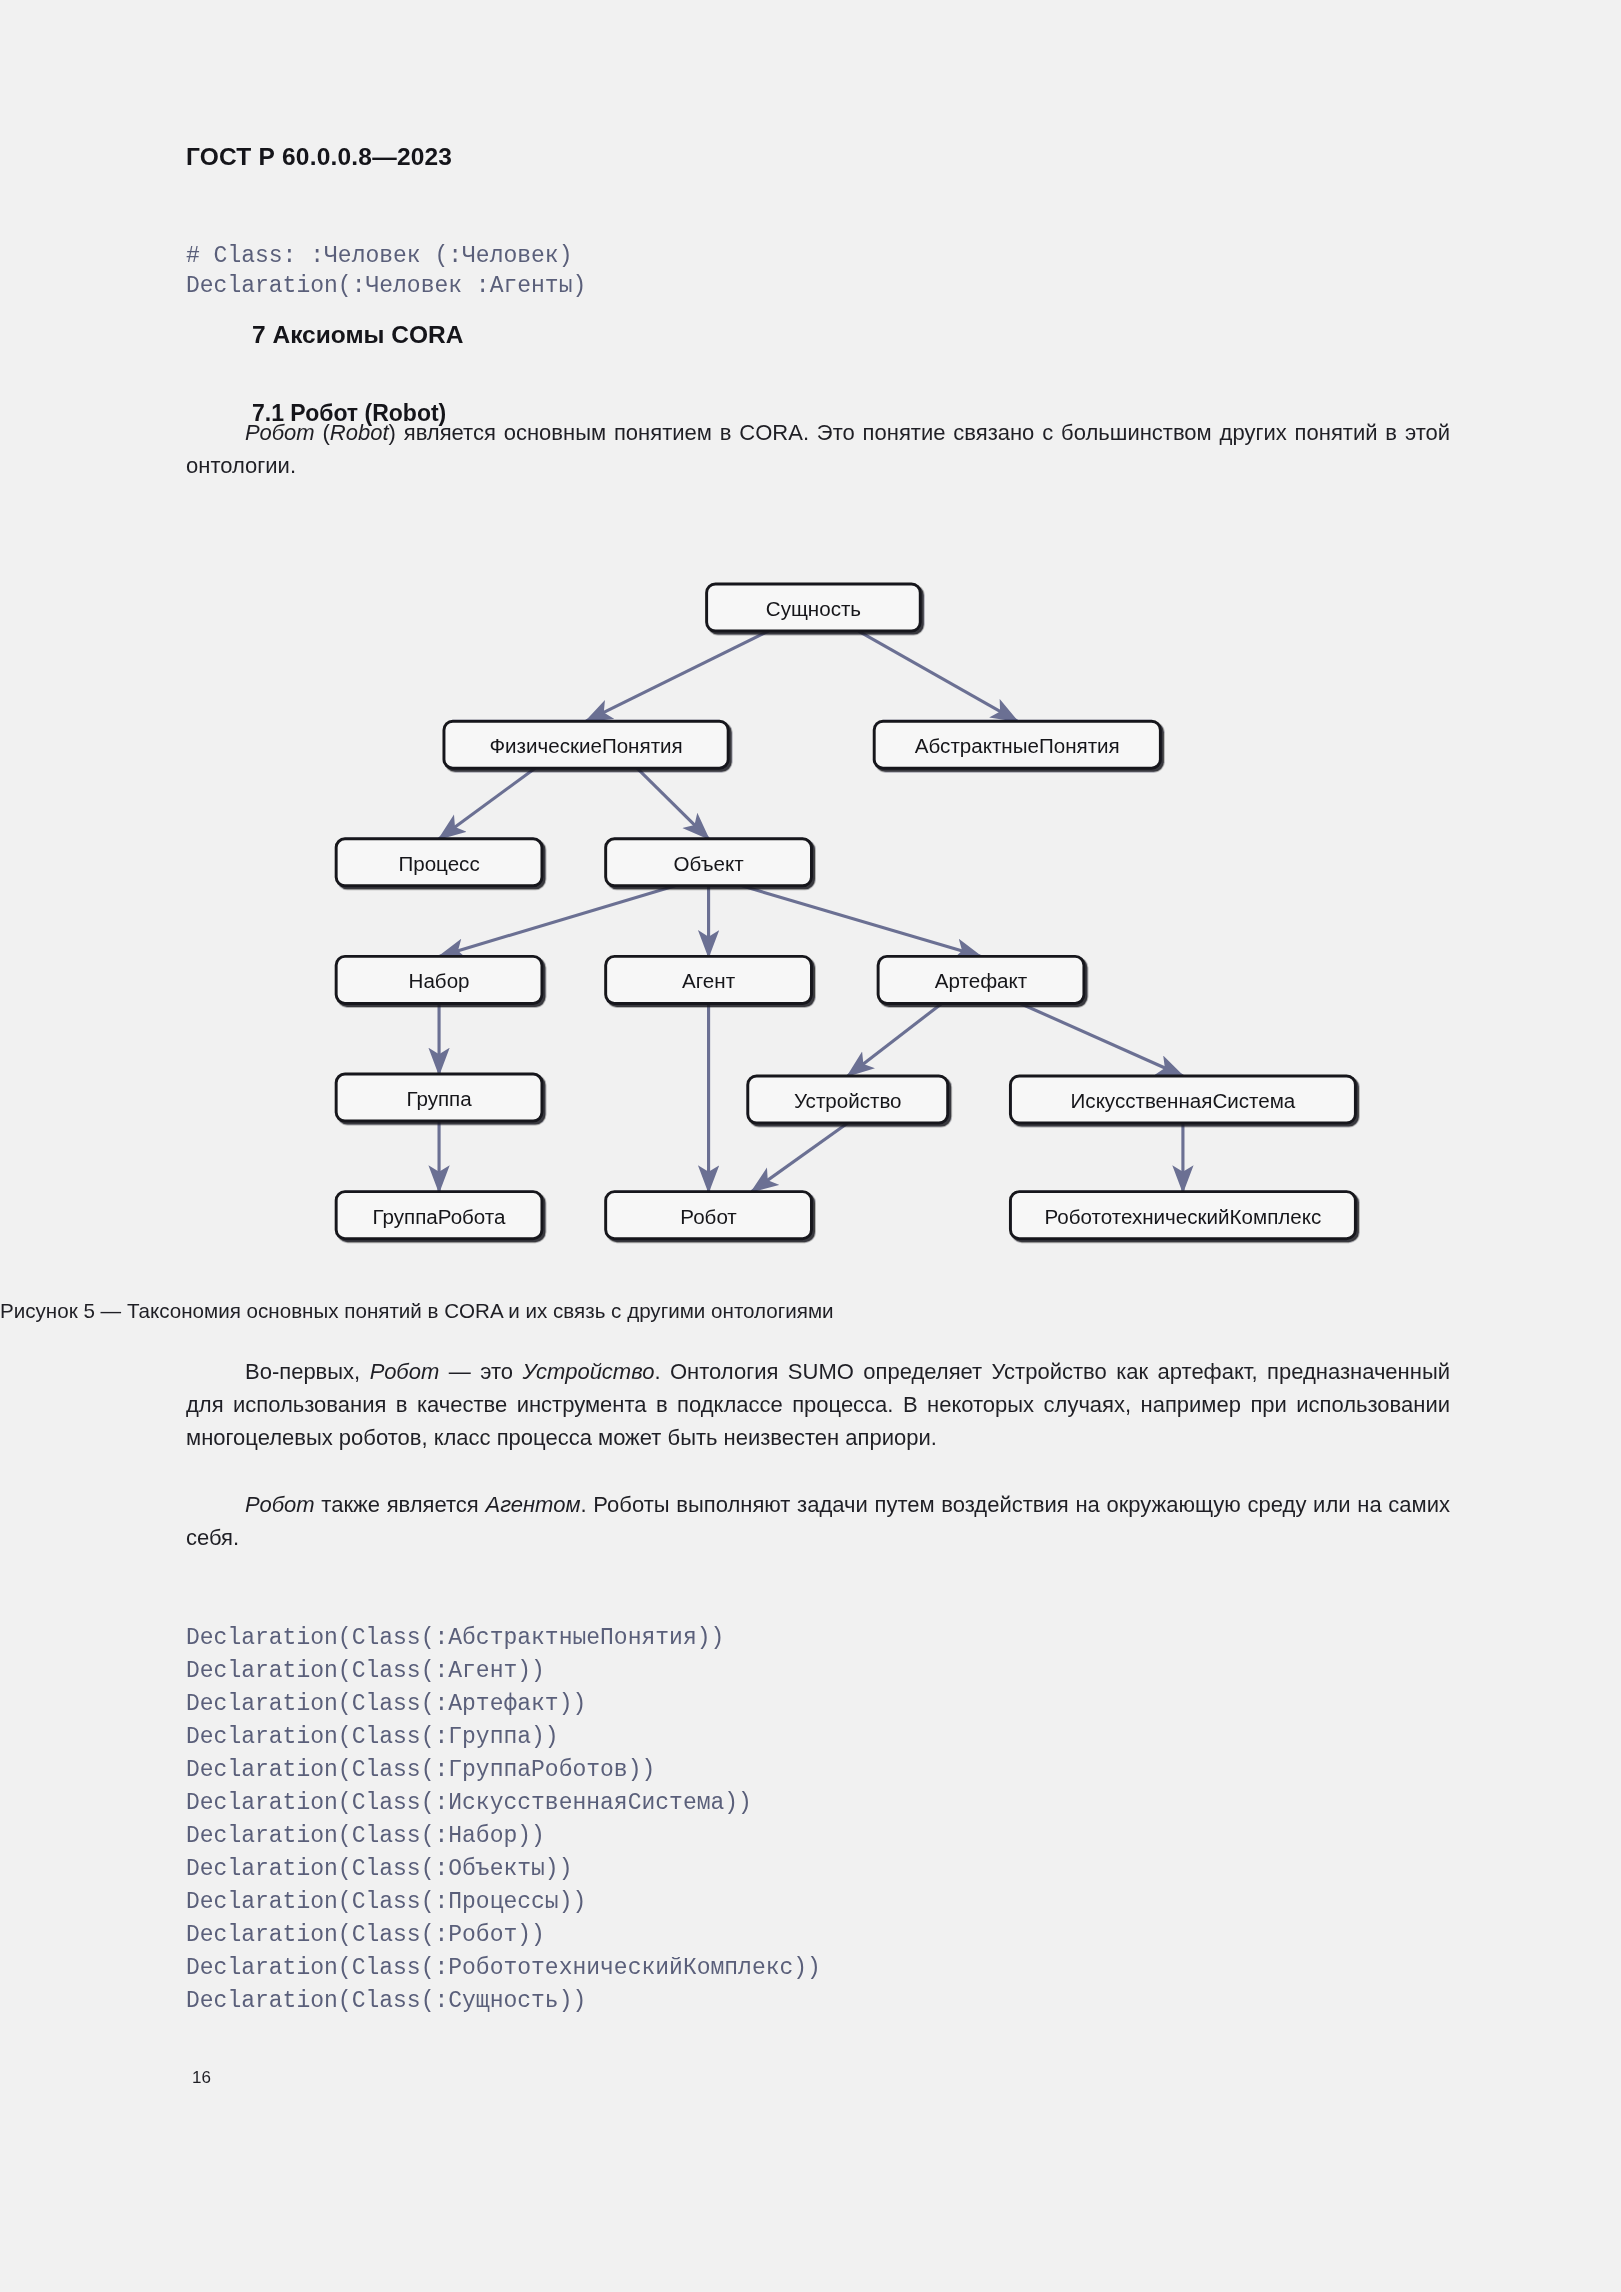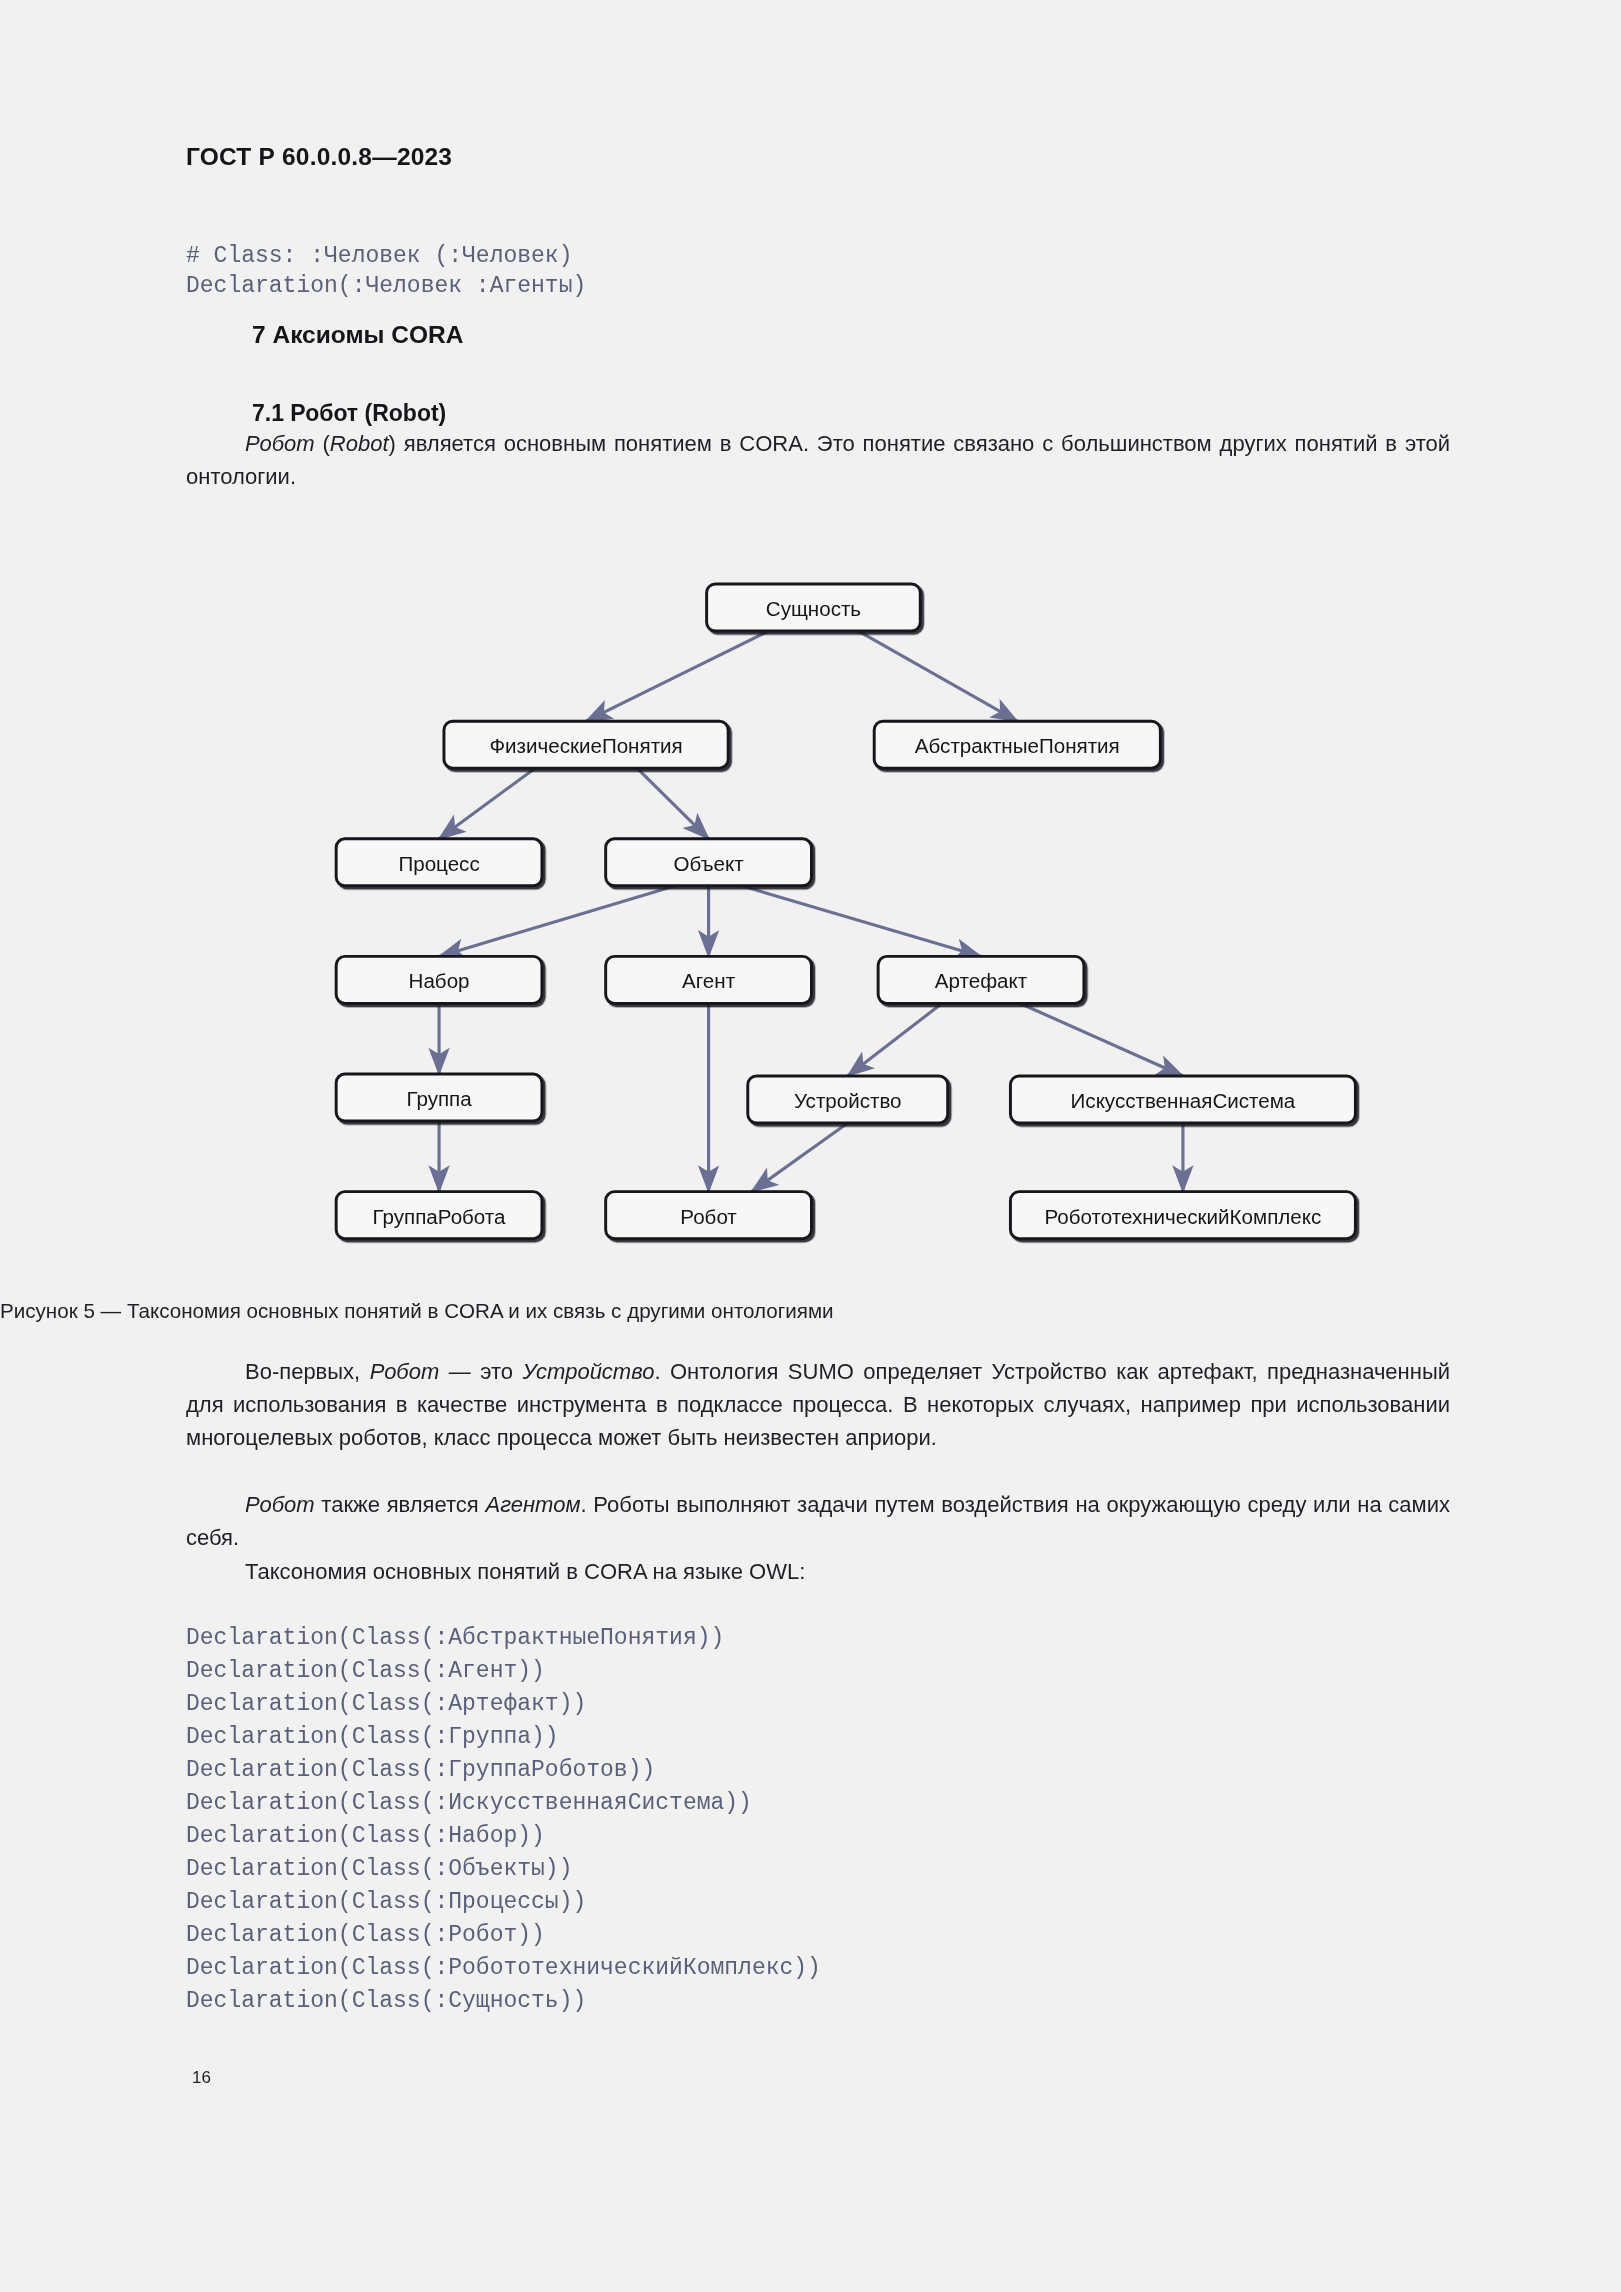--- a/index.html
+++ b/index.html
@@ -41,21 +41,21 @@
     position:absolute;
     width:1264px;left:186px;
     font-size:22px;line-height:33px;
     text-align:justify;
     text-justify:inter-word;
     color:#1f1f25;
   }
   .para i{font-style:italic;}
   .ind{display:inline-block;width:59px;}
 
-  #p1{top:427px;}
+  #p1{top:416px;}
   #p2{top:502px;}
   #p3{top:1355px;}
   #p4{top:1488px;}
   #p5{top:1555px;}
 
   .caption{
     position:absolute;left:0;top:1299px;width:1621px;
     text-align:left;font-size:20.6px;color:#1f1f25;
   }
 
@@ -171,21 +171,20 @@
           <rect x="1031" y="630" width="352" height="48" rx="9" ry="9" fill="#f7f7f7" stroke="#16161a" stroke-width="3" filter="url(#bsh)"></rect>
           <text x="1207" y="655" class="nodeLbl">РобототехническийКомплекс</text>
         </g>
       </g>
   </svg>
 
   <div class="caption">Рисунок 5 — Таксономия основных понятий в CORA и их связь с другими онтологиями</div>
 
   <div class="para" id="p3"><span class="ind"></span>Во-первых, <i>Робот</i> — это <i>Устройство</i>. Онтология SUMO определяет Устройство как артефакт, предназначенный для использования в качестве инструмента в подклассе процесса. В некоторых случаях, например при использовании многоцелевых роботов, класс процесса может быть неизвестен априори.</div>
   <div class="para" id="p4"><span class="ind"></span><i>Робот</i> также является <i>Агентом</i>. Роботы выполняют задачи путем воздействия на окружающую среду или на самих себя.</div>
-  <div class="para" id="p5"><span class="ind"></span>Таксономия основных понятий в CORA на языке OWL:</div>
 
   <pre class="code" id="code-owl">Declaration(Class(:АбстрактныеПонятия))
 Declaration(Class(:Агент))
 Declaration(Class(:Артефакт))
 Declaration(Class(:Группа))
 Declaration(Class(:ГруппаРоботов))
 Declaration(Class(:ИскусственнаяСистема))
 Declaration(Class(:Набор))
 Declaration(Class(:Объекты))
 Declaration(Class(:Процессы))

